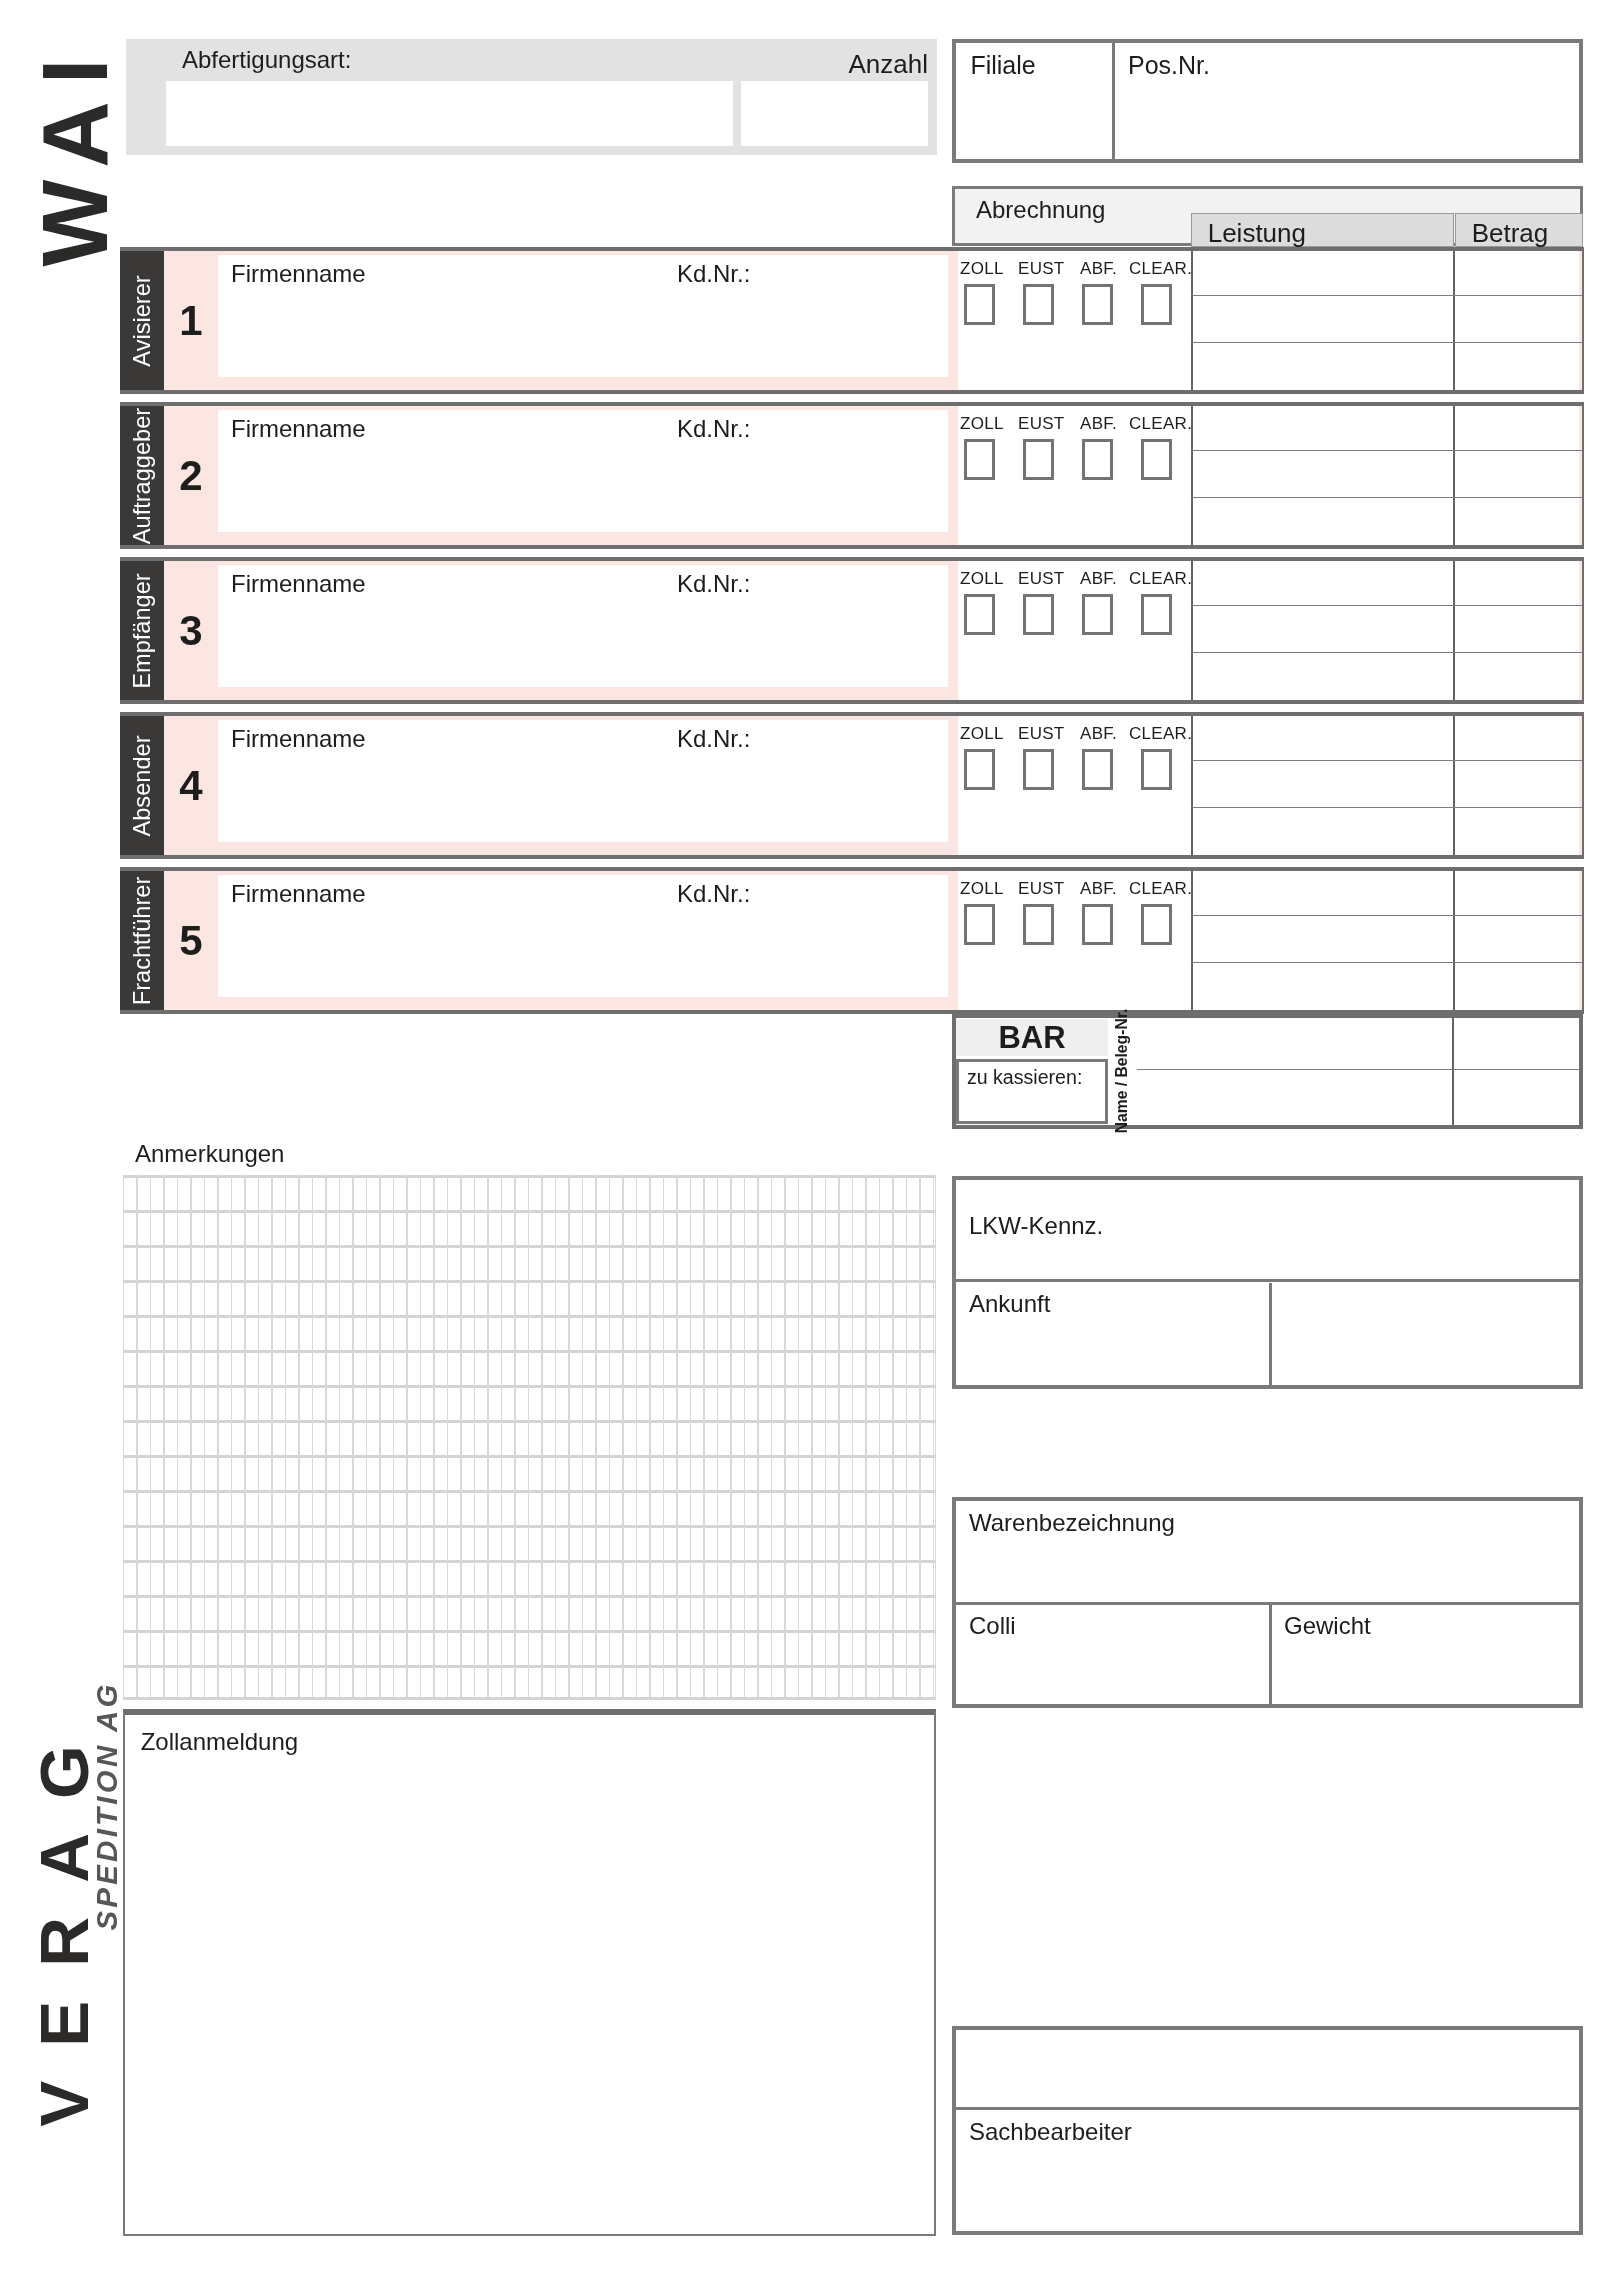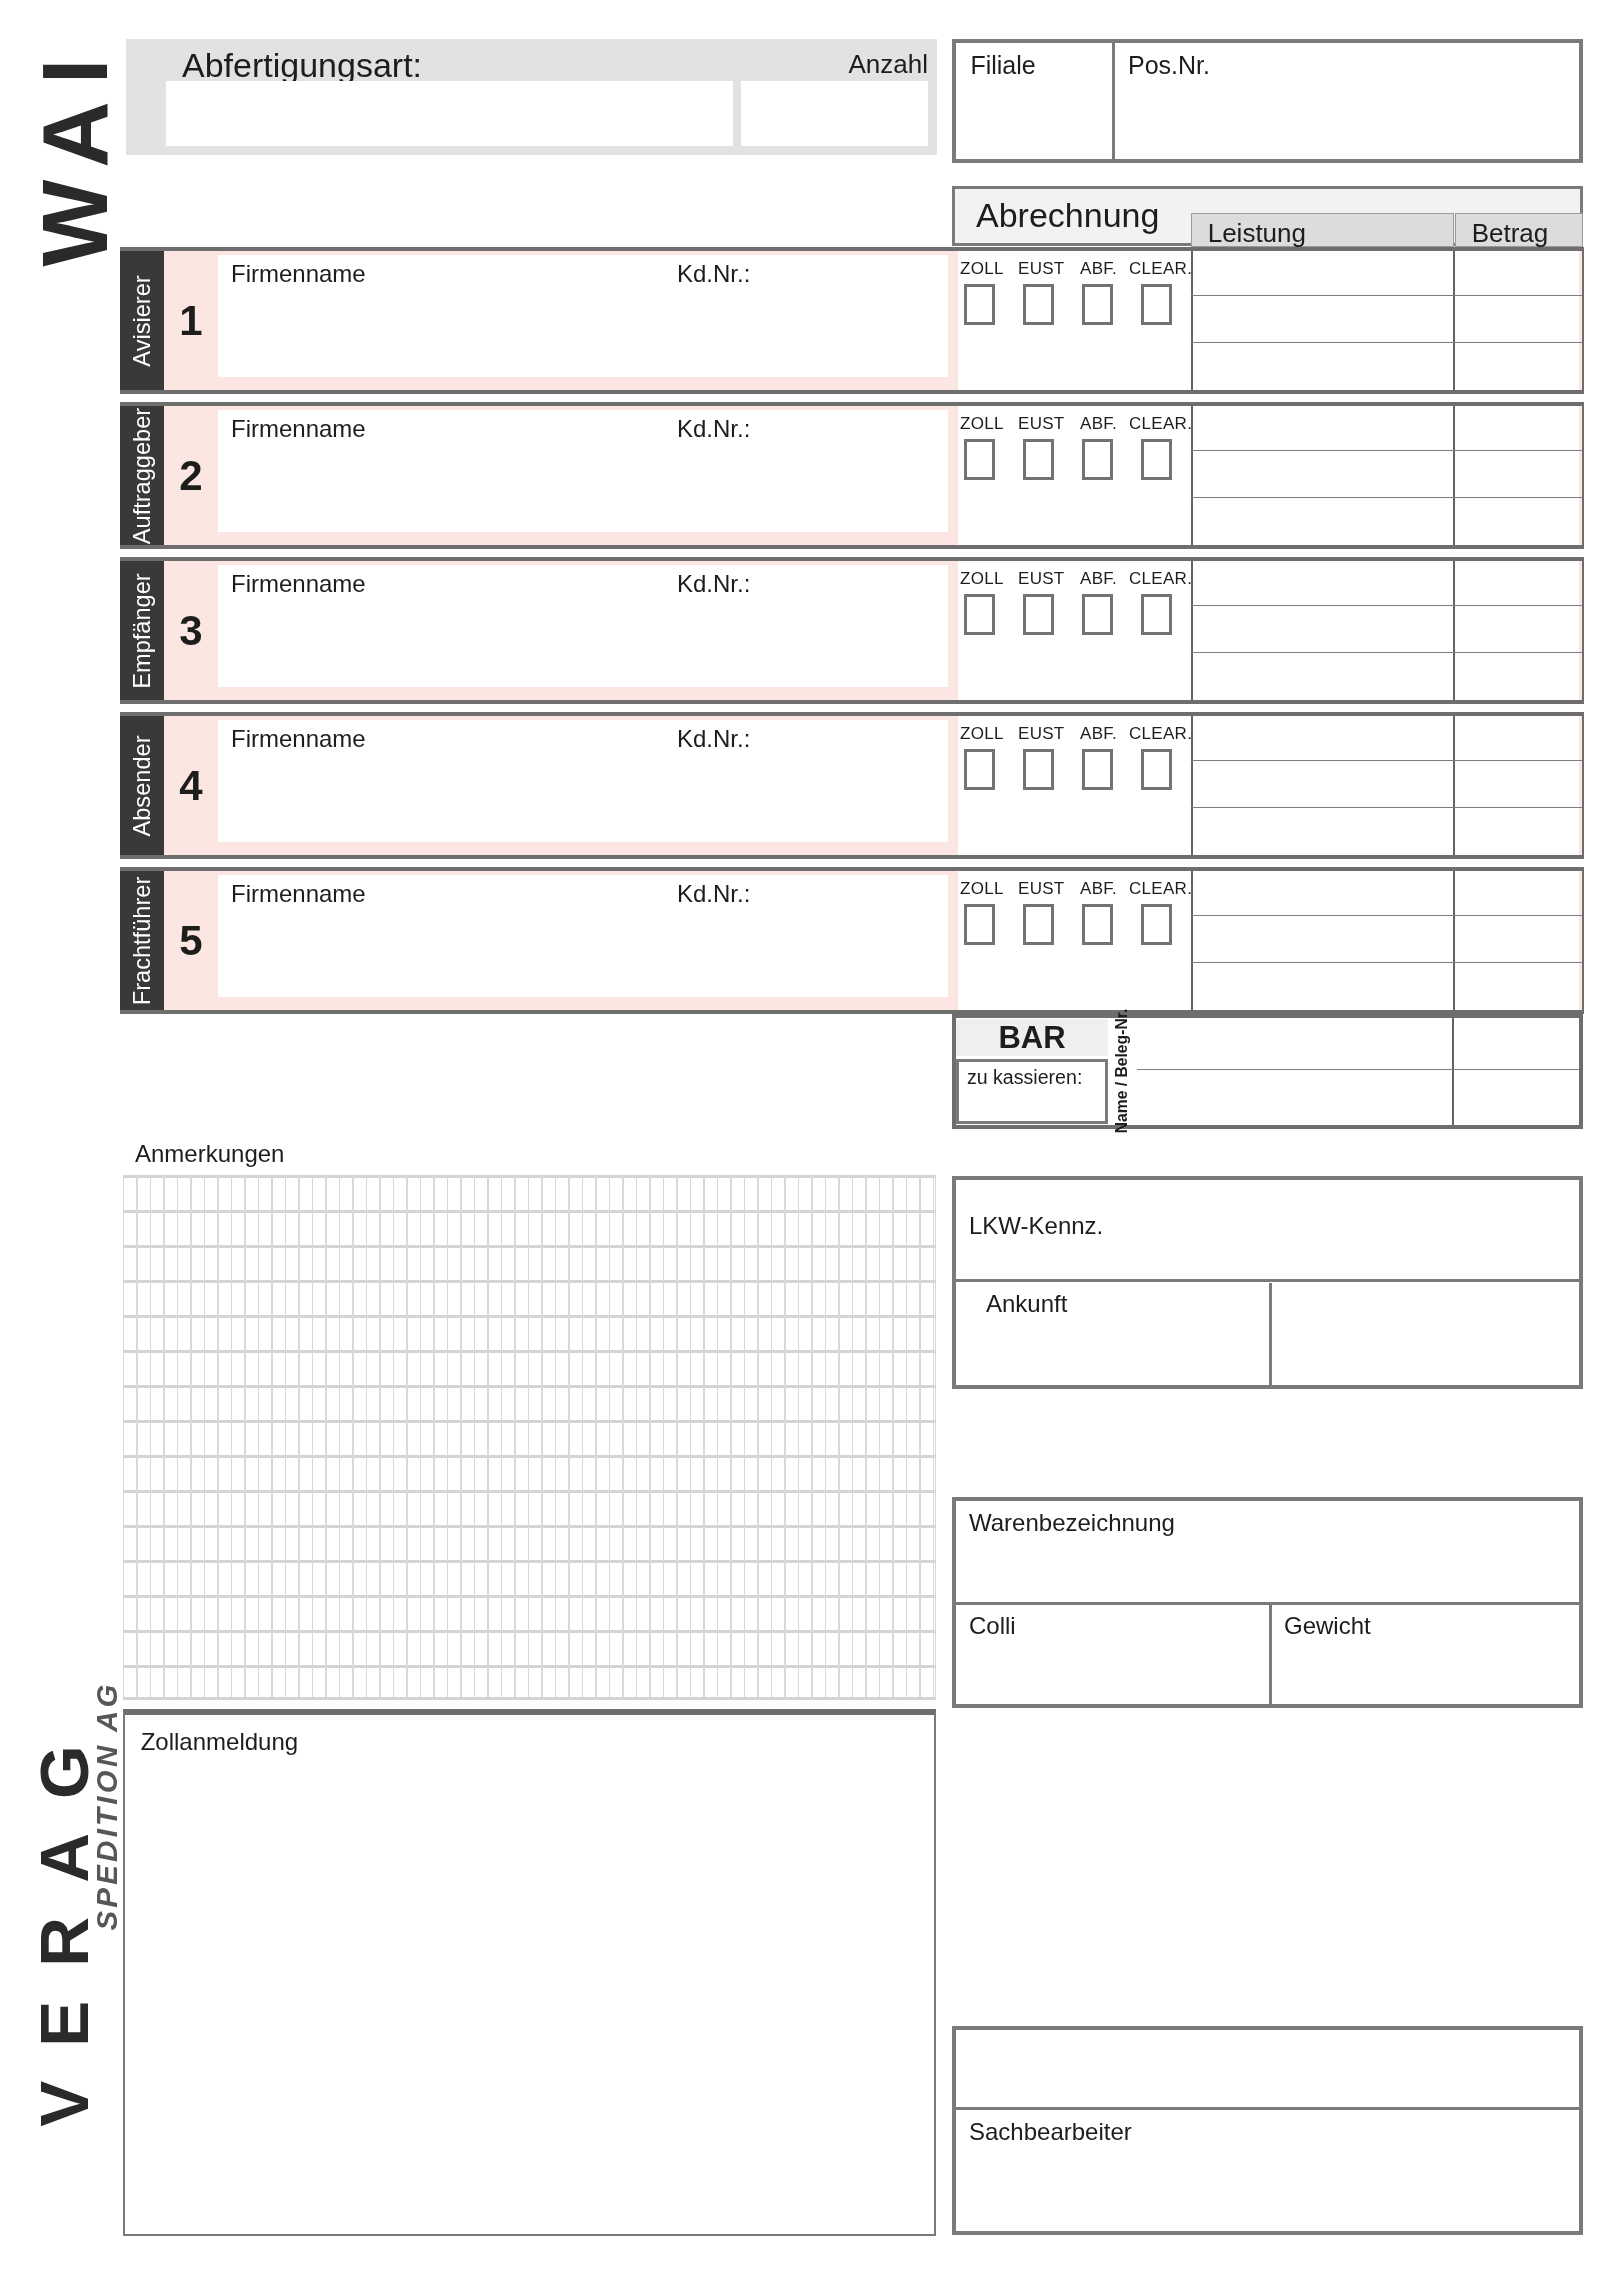--- a/index.html
+++ b/index.html
@@ -9,21 +9,21 @@
     -webkit-font-smoothing:antialiased;
   }
   .abs { position:absolute; }
   .rot-wrap { position:absolute; }
   .rot {
     position:absolute; left:50%; top:50%;
     transform:translate(-50%,-50%) rotate(-90deg);
     white-space:nowrap;
   }
   .lbl { position:absolute; font-size:24px; line-height:1.1; }
-  .biglbl { position:absolute; font-size:34px; line-height:1.1; }
+  .biglbl { position:absolute; font-size:24px; line-height:1.1; }
 
   
   .wai { font-size:92px; font-weight:bold; letter-spacing:17px; color:#2b2a29; }
   .topgray { left:126px; top:39px; width:811px; height:116px; background:#e2e2e2; }
   .abf-input { left:166px; top:81px; width:567px; height:65px; background:#ffffff; }
   .anz-input { left:741px; top:81px; width:187px; height:65px; background:#ffffff; }
   .filiale-box { left:952px; top:39px; width:631px; height:124px;
     border:4.6px solid #7a7a7a; box-sizing:border-box; background:#ffffff; }
   .filiale-div { position:absolute; left:156px; top:0; bottom:0; width:3.3px; background:#7a7a7a; }
 
@@ -270,21 +270,21 @@
 <span class="lbl" style="left:135px; top:1141px;">Anmerkungen</span>
 <div class="abs grid"></div>
 
 <div class="rc-box" style="top:1176px; height:213px;">
   <div style="position:absolute; left:0; right:0; top:0; height:99px;margin-top:24px;">
     <span class="lbl" style="left:13px; top:9.2px;">LKW-Kennz.</span>
   </div>
   <div class="rc-div-h" style="top:99px;"></div>
   <div class="rc-div-v" style="left:313px; top:103px; bottom:0;"></div>
   <div style="position:absolute; left:0; top:103px; width:313px; bottom:0;">
-    <span class="lbl" style="left:30px; top:7.9px;">Ankunft</span>
+    <span class="lbl" style="left:13px; top:7.9px;">Ankunft</span>
   </div>
 </div>
 
 <div class="rc-box" style="top:1497px; height:211px;">
   <div style="position:absolute; left:0; right:0; top:0; height:101px;border-radius:31px;">
     <span class="lbl" style="left:13px; top:9.2px;">Warenbezeichnung</span>
   </div>
   <div class="rc-div-h" style="top:101px;"></div>
   <div class="rc-div-v" style="left:313px; top:104px; bottom:0;"></div>
   <div style="position:absolute; left:0; top:104px; width:313px; bottom:0;">

